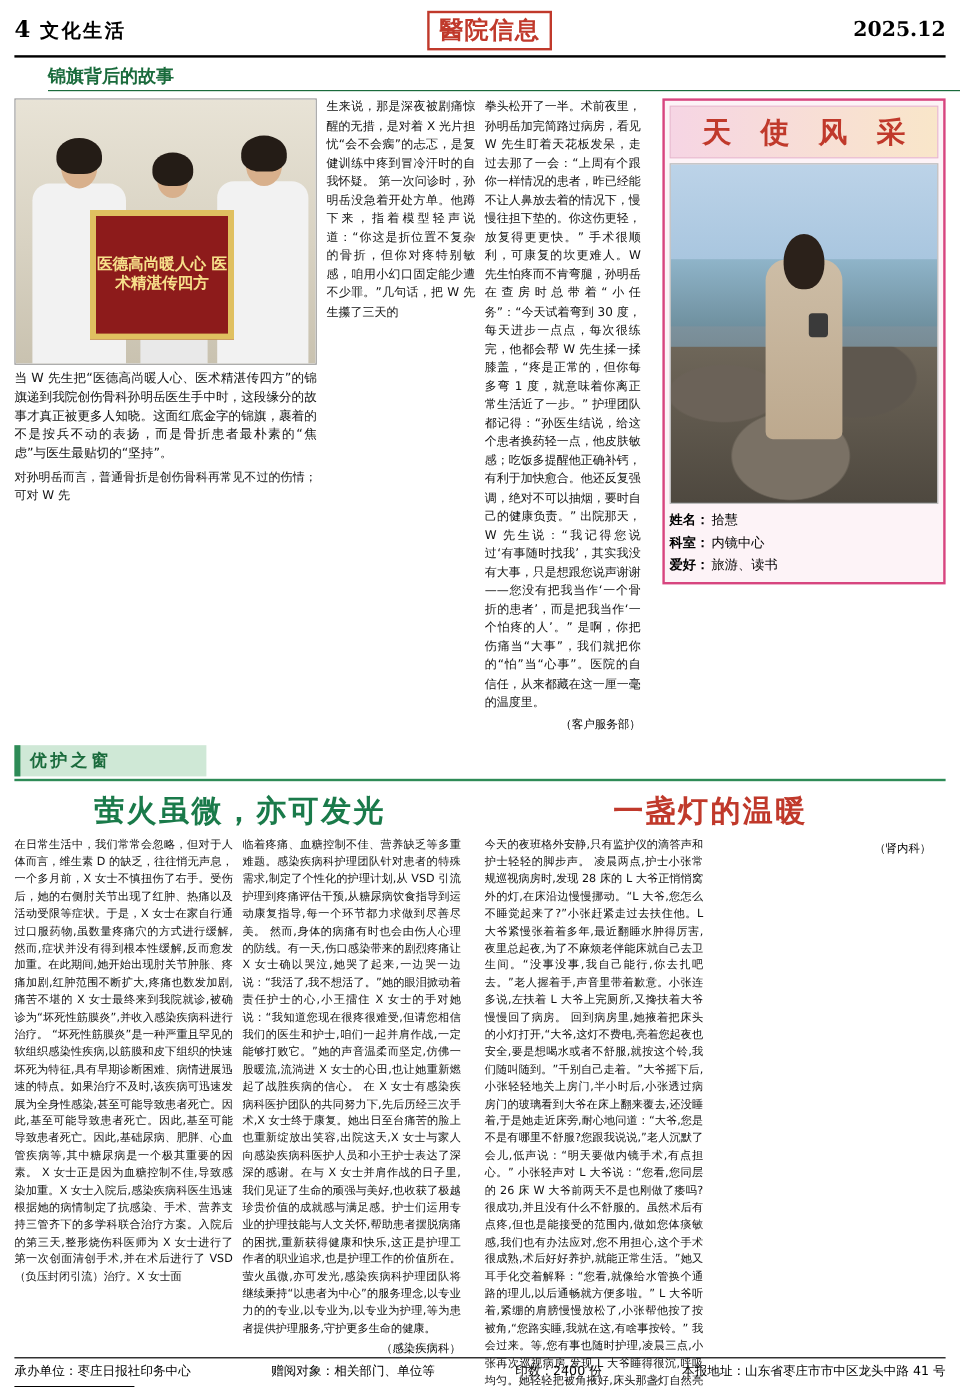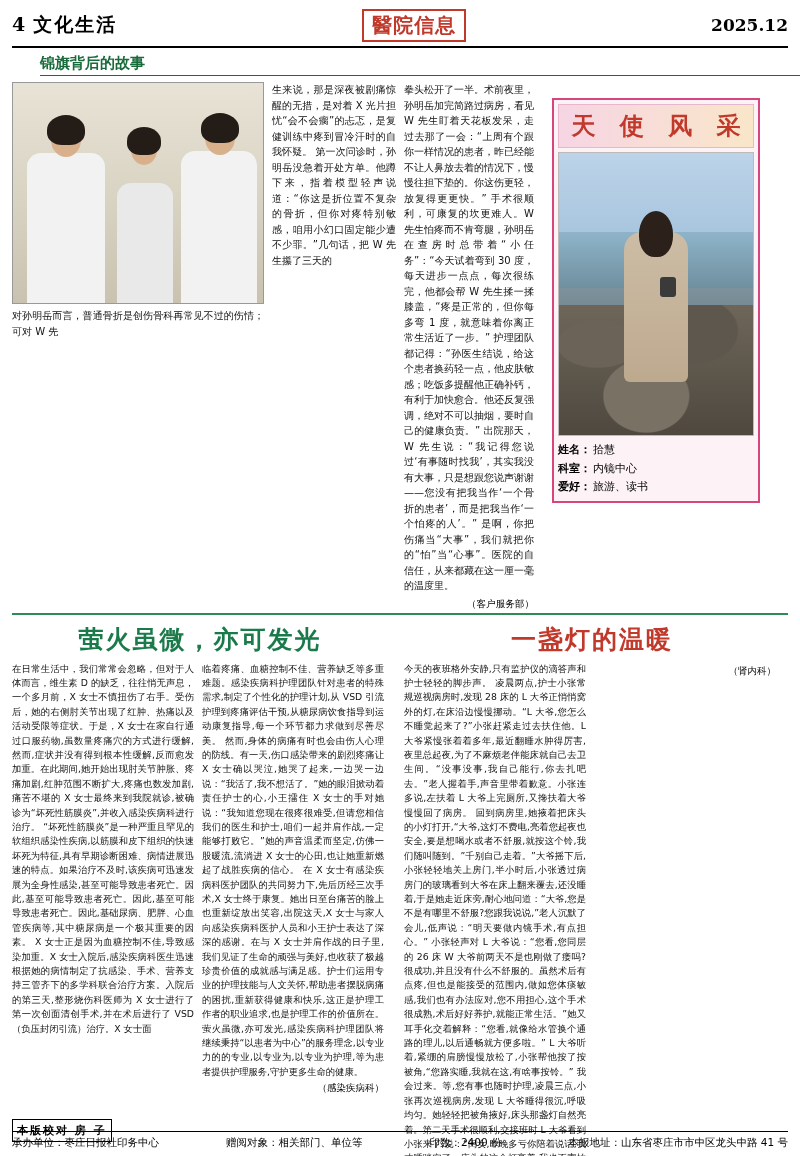--- a/index.html
+++ b/index.html
@@ -29,21 +29,21 @@
     padding-bottom: 4px;
     height: 40px;
   }
   .mast-left { display: flex; align-items: baseline; gap: 8px; }
   .page-num {
     font-size: 19px;
     font-weight: bold;
     font-family: "DejaVu Serif", "Liberation Serif", serif;
   }
   .section-name {
-    font-size: 19px;
+    font-size: 16px;
     font-weight: bold;
     letter-spacing: 2px;
     font-family: Liberation Mono, monospace;
   }
   .mast-center {
     border: 2px solid #c0392b;
     padding: 1px 8px;
     background: #fff;
   }
   .mast-center .logo-text {
@@ -71,21 +71,21 @@
     margin-left: 28px;
   }
 
   
   .top-block {
     display: flex;
     gap: 10px;
     margin-top: 6px;
   }
   .top-left { width: 530px; }
-  .top-right { width: 208px; margin-top: 16px; }
+  .top-right { width: 236px; }
 
   .headline {
     text-align: center;
     font-size: 27px;
     font-weight: bold;
     color: #c0392b;
     font-family: "DejaVu Serif", "Liberation Serif", serif;
     letter-spacing: 1px;
     margin: 4px 0 6px 0;
     line-height: 1.15;
@@ -336,21 +336,25 @@
             <div class="photo-bg"></div>
             <div class="ph-person" style="left:14px; width:78px; height:150px;"></div>
             <div class="ph-head" style="left:38px; top:40px; width:30px; height:34px;"></div>
             <div class="ph-hair" style="left:34px; top:32px; width:38px; height:30px;"></div>
             <div class="ph-person" style="left:104px; width:56px; height:120px; background:#e9e9e9;"></div>
             <div class="ph-head" style="left:118px; top:52px; width:26px; height:30px;"></div>
             <div class="ph-hair" style="left:114px; top:44px; width:34px; height:28px;"></div>
             <div class="ph-person" style="left:168px; width:76px; height:152px;"></div>
             <div class="ph-head" style="left:192px; top:38px; width:30px; height:34px;"></div>
             <div class="ph-hair" style="left:188px; top:30px; width:38px; height:30px;"></div>
+            <div class="ph-banner">
+              <div class="ph-banner-inner">医德高尚暖人心 医术精湛传四方</div>
+            </div>
           </div>
+          <div class="photo-caption">当 W 先生把“医德高尚暖人心、医术精湛传四方”的锦旗递到我院创伤骨科孙明岳医生手中时，这段缘分的故事才真正被更多人知晓。这面红底金字的锦旗，裹着的不是按兵不动的表扬，而是骨折患者最朴素的“焦虑”与医生最贴切的“坚持”。</div>
           <div class="tcol" style="width:252px; margin-top:4px;">对孙明岳而言，普通骨折是创伤骨科再常见不过的伤情；可对 W 先</div>
         </div>
 
         <div class="text-col">
           <div class="tcol" style="width:124px;">生来说，那是深夜被剧痛惊醒的无措，是对着 X 光片担忧“会不会瘸”的忐忑，是复健训练中疼到冒冷汗时的自我怀疑。
 
 第一次问诊时，孙明岳没急着开处方单。他蹲下来，指着模型轻声说道：“你这是折位置不复杂的骨折，但你对疼特别敏感，咱用小幻口固定能少遭不少罪。”几句话，把 W 先生攥了三天的</div>
           <div style="width:130px;">
             <div class="tcol" style="width:130px;">拳头松开了一半。术前夜里，孙明岳加完简路过病房，看见 W 先生盯着天花板发呆，走过去那了一会：“上周有个跟你一样情况的患者，昨已经能不让人鼻放去着的情况下，慢慢往担下垫的。你这伤更轻，放复得更更快。”
 
@@ -389,20 +393,21 @@
           </div>
           <div class="row">
             <span class="k">爱好：</span>
             <span class="v">旅游、读书</span>
           </div>
         </div>
       </div>
     </div>
   </div>
 
+  <div class="green-band">优护之窗</div>
   <div class="green-rule"></div>
 
   <div class="lower">
 
     <div class="lower-col">
       <div class="big-title">萤火虽微，亦可发光</div>
       <div class="cols3">
         <div class="ncol w2" style="width:182px;">在日常生活中，我们常常会忽略，但对于人体而言，维生素 D 的缺乏，往往悄无声息，
 
 一个多月前，X 女士不慎扭伤了右手。受伤后，她的右侧肘关节出现了红肿、热痛以及活动受限等症状。于是，X 女士在家自行通过口服药物,虽数量疼痛穴的方式进行缓解,然而,症状并没有得到根本性缓解,反而愈发加重。在此期间,她开始出现肘关节肿胀、疼痛加剧,红肿范围不断扩大,疼痛也数发加剧,痛苦不堪的 X 女士最终来到我院就诊,被确诊为“坏死性筋膜炎”,并收入感染疾病科进行治疗。

